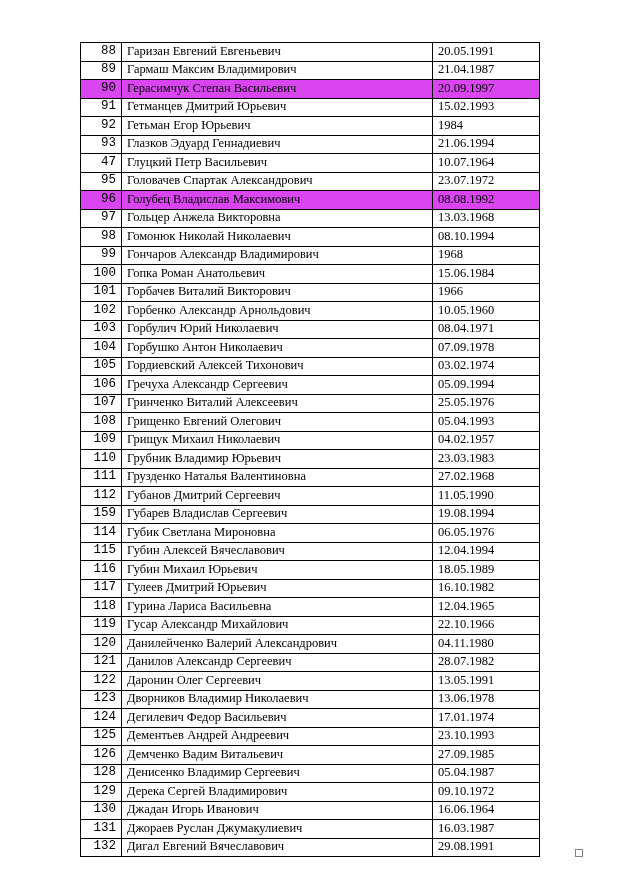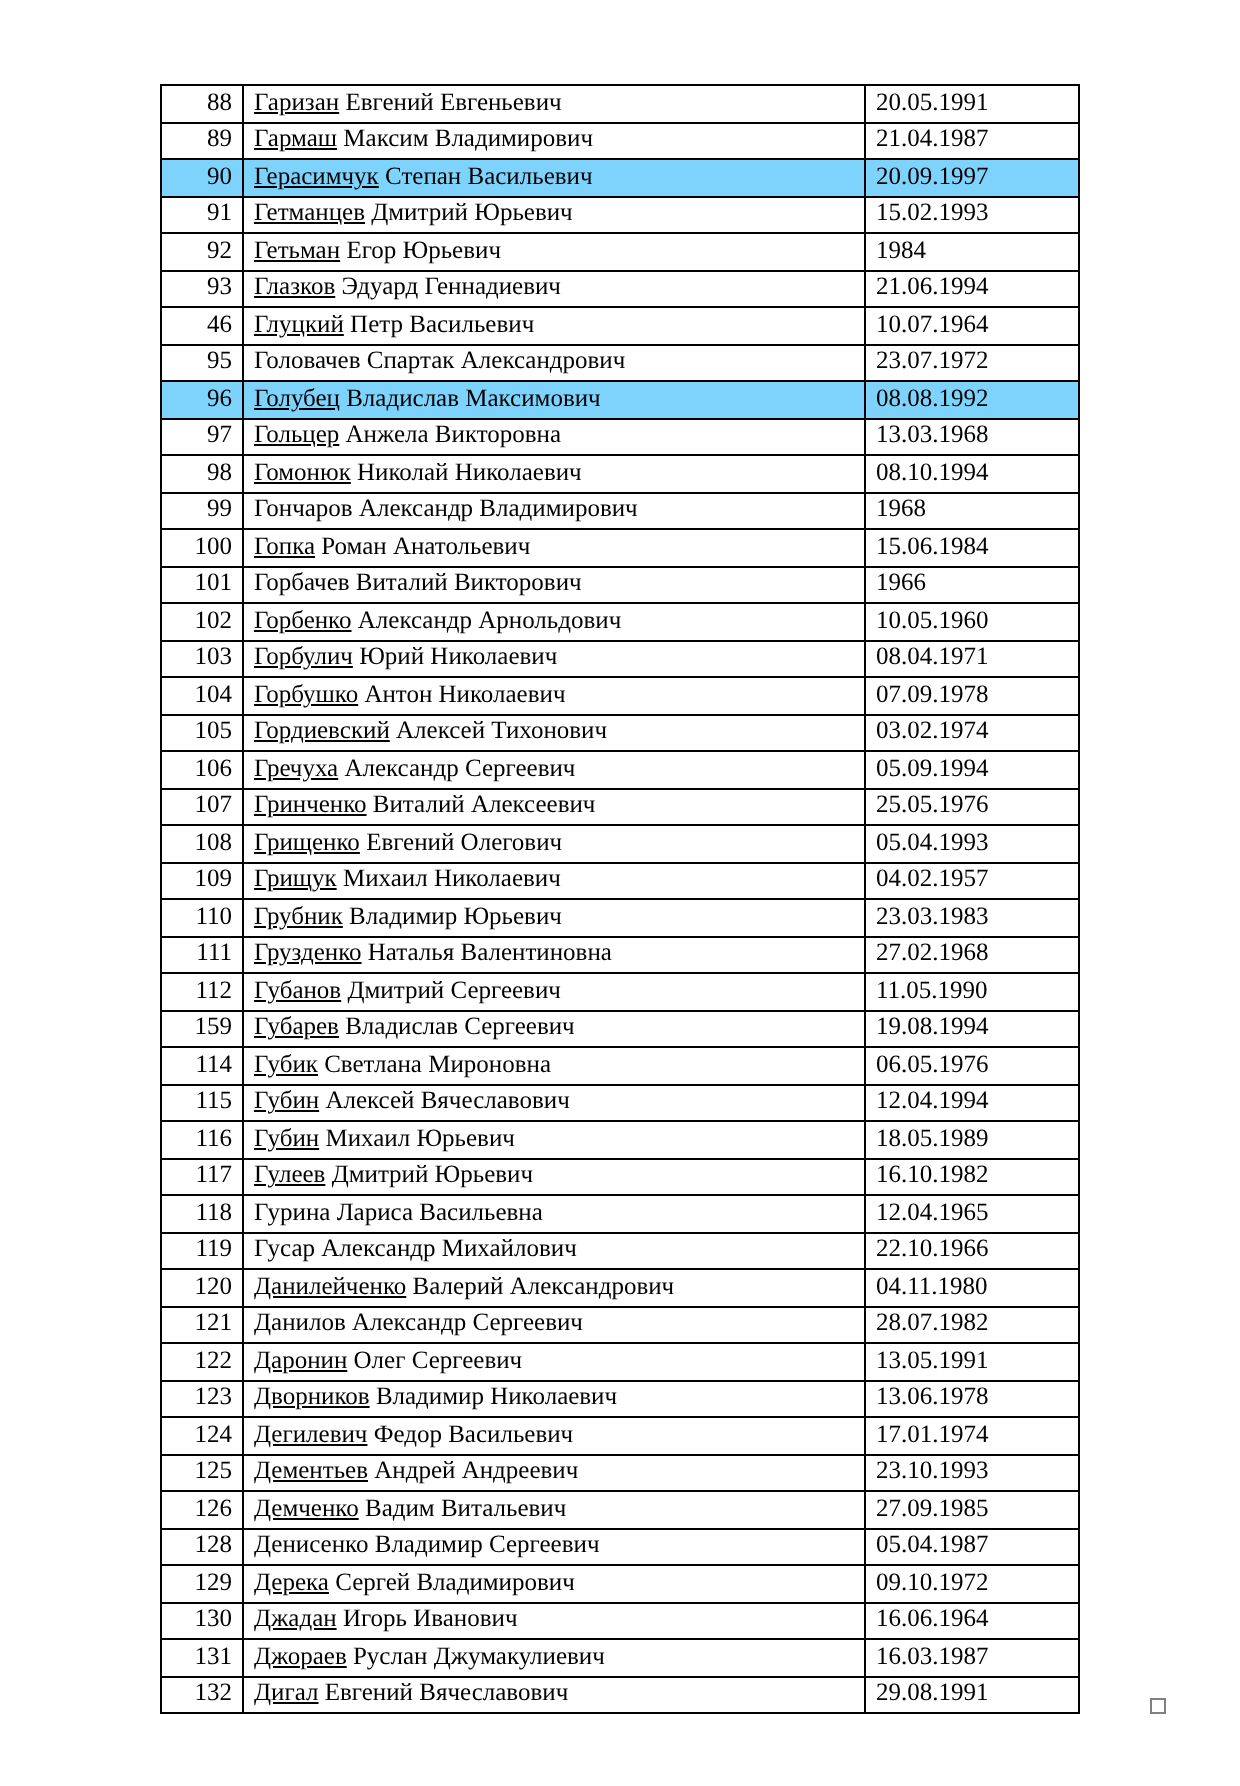--- a/index.html
+++ b/index.html
@@ -29,35 +29,35 @@
     line-height: 1.1;
     height: 17.5px;
     padding: 0 5px;
     white-space: nowrap;
     overflow: hidden;
     vertical-align: middle;
   }
   td.num {
     width: 30px;
     text-align: right;
+    font-family: Liberation Mono, monospace;
   }
   td.name {
     width: 300px;
     text-align: left;
   }
   td.date {
     width: 96px;
     text-align: left;
     margin-left: 44px;
   }
   tr.hl td {
-    background: #7dd3fc;
+    background: #d946ef;
   }
   .surname.u {
-    text-decoration: underline;
   }
   .resize-handle {
     position: absolute;
     left: 575px;
     top: 849px;
     width: 8px;
     height: 8px;
     background: #ffffff;
     border: 1px solid #808080;
     box-sizing: border-box;
@@ -93,21 +93,21 @@
           <td class="num">92</td>
           <td class="name"><span class="surname u">Гетьман</span><span> Егор Юрьевич</span></td>
           <td class="date">1984</td>
         </tr>
         <tr>
           <td class="num">93</td>
           <td class="name"><span class="surname u">Глазков</span><span> Эдуард Геннадиевич</span></td>
           <td class="date">21.06.1994</td>
         </tr>
         <tr>
-          <td class="num">46</td>
+          <td class="num">47</td>
           <td class="name"><span class="surname u">Глуцкий</span><span> Петр Васильевич</span></td>
           <td class="date">10.07.1964</td>
         </tr>
         <tr>
           <td class="num">95</td>
           <td class="name"><span class="surname">Головачев</span><span> Спартак Александрович</span></td>
           <td class="date">23.07.1972</td>
         </tr>
         <tr class="hl">
           <td class="num">96</td>

